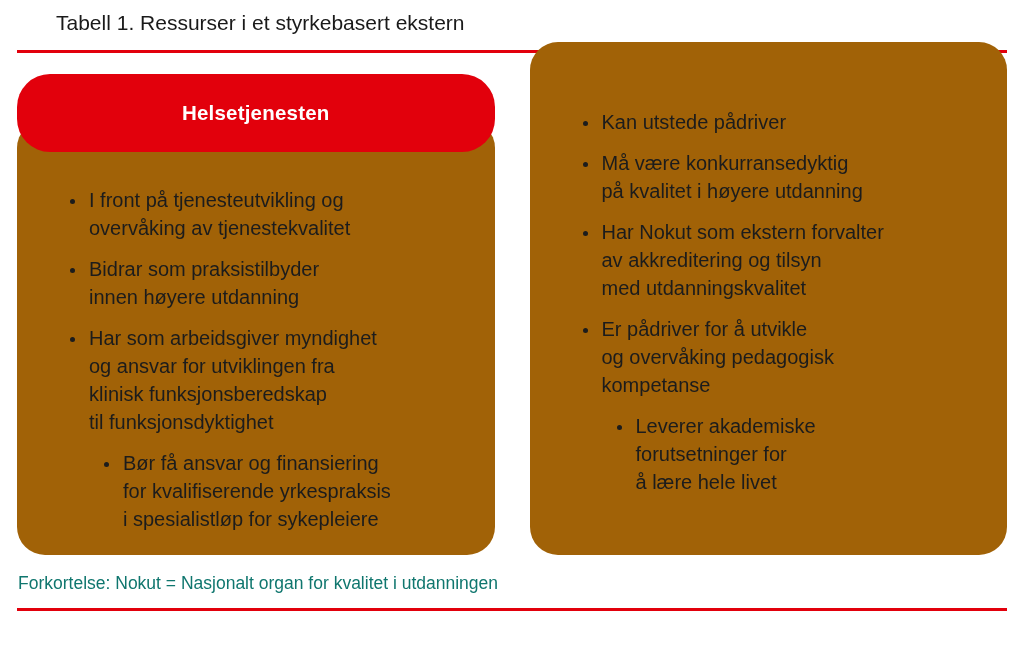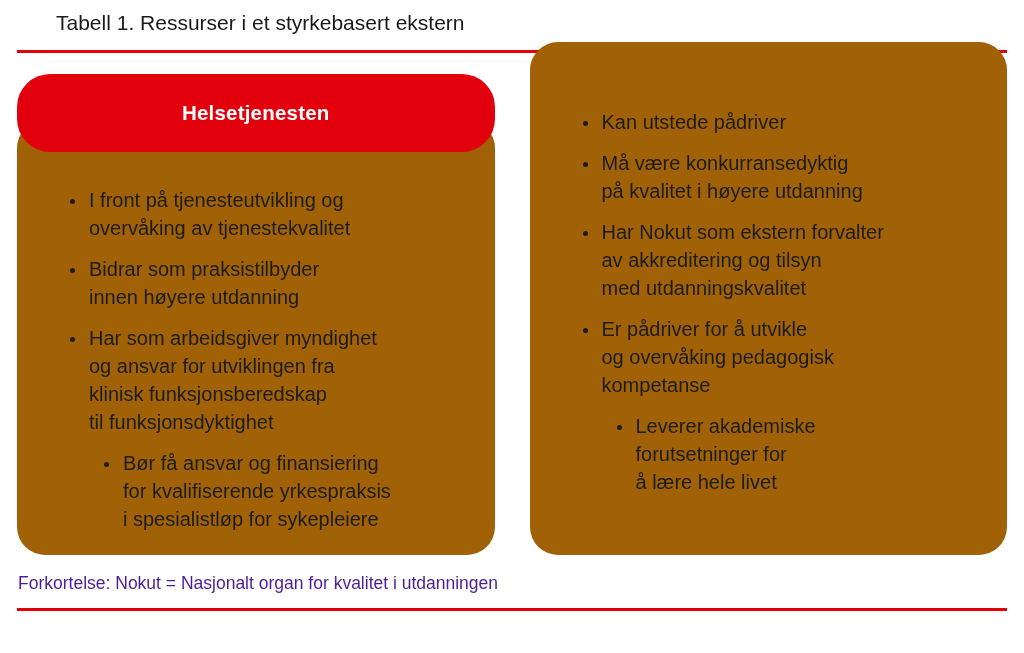--- a/index.html
+++ b/index.html
@@ -77,21 +77,21 @@
     white-space: pre-line;
     margin: 0 0 13px 0;
     padding-left: 2px;
   }
   .bullet-list li:last-child { margin-bottom: 0; margin-left: 34px; }
   .bullet-list li::marker { color: #1c1c1c; font-size: 0.85em; }
   .footnote {
     margin: 17px 0 0 1px;
     font-size: 17.5px;
     line-height: 22px;
-    color: #4c1d95;
+    color: #0f766e;
   }
   .rule-bottom { margin-top: 14px; }
 </style>
 </head>
 <body>
 
 <div class="page">
 
   <div class="table-title">
     <span class="bold">Tabell 1.</span><span> Ressurser i et styrkebasert ekstern</span>

